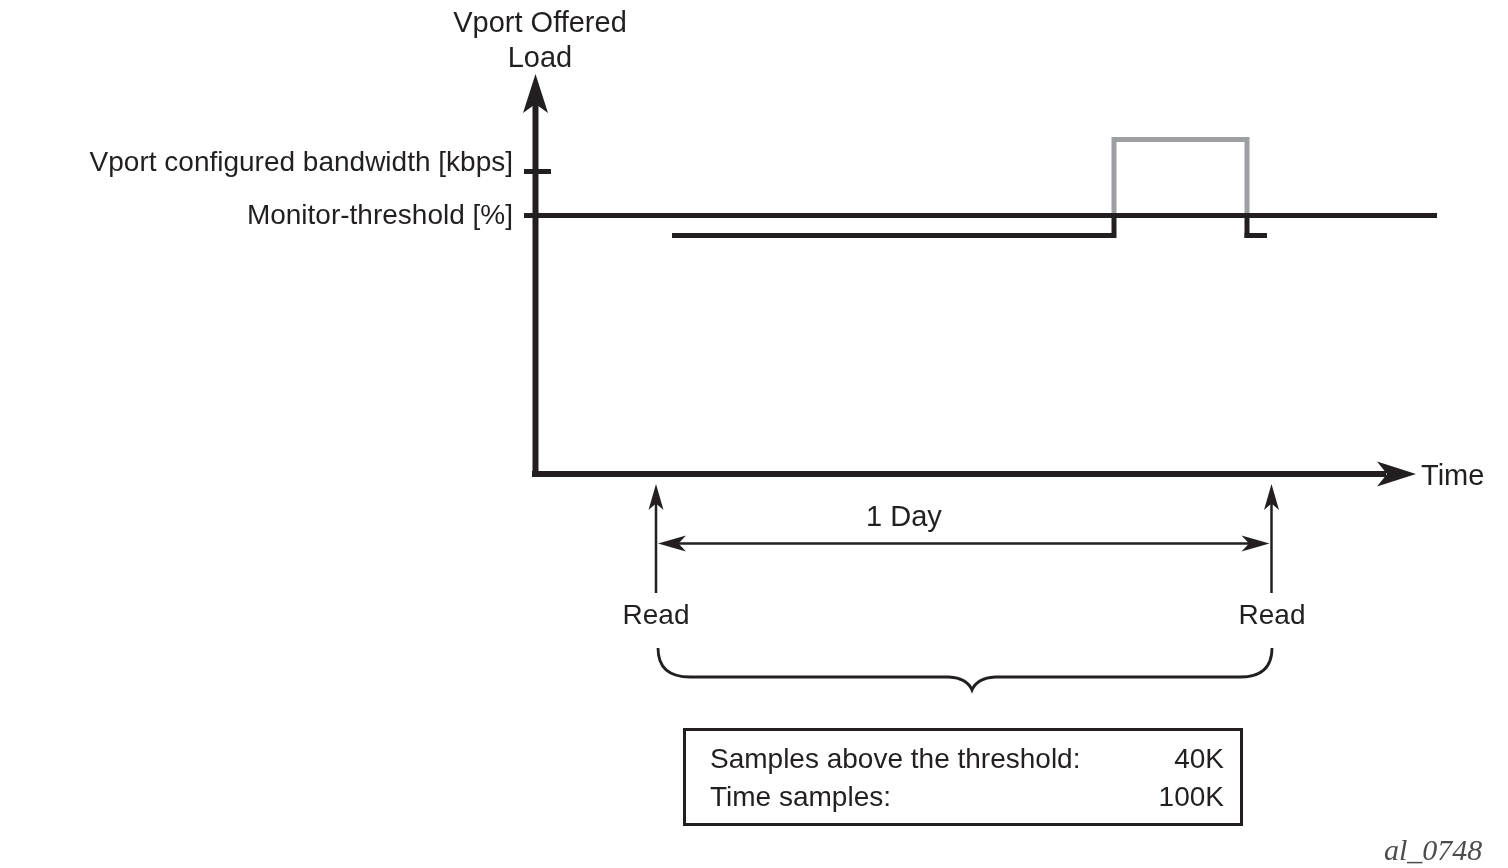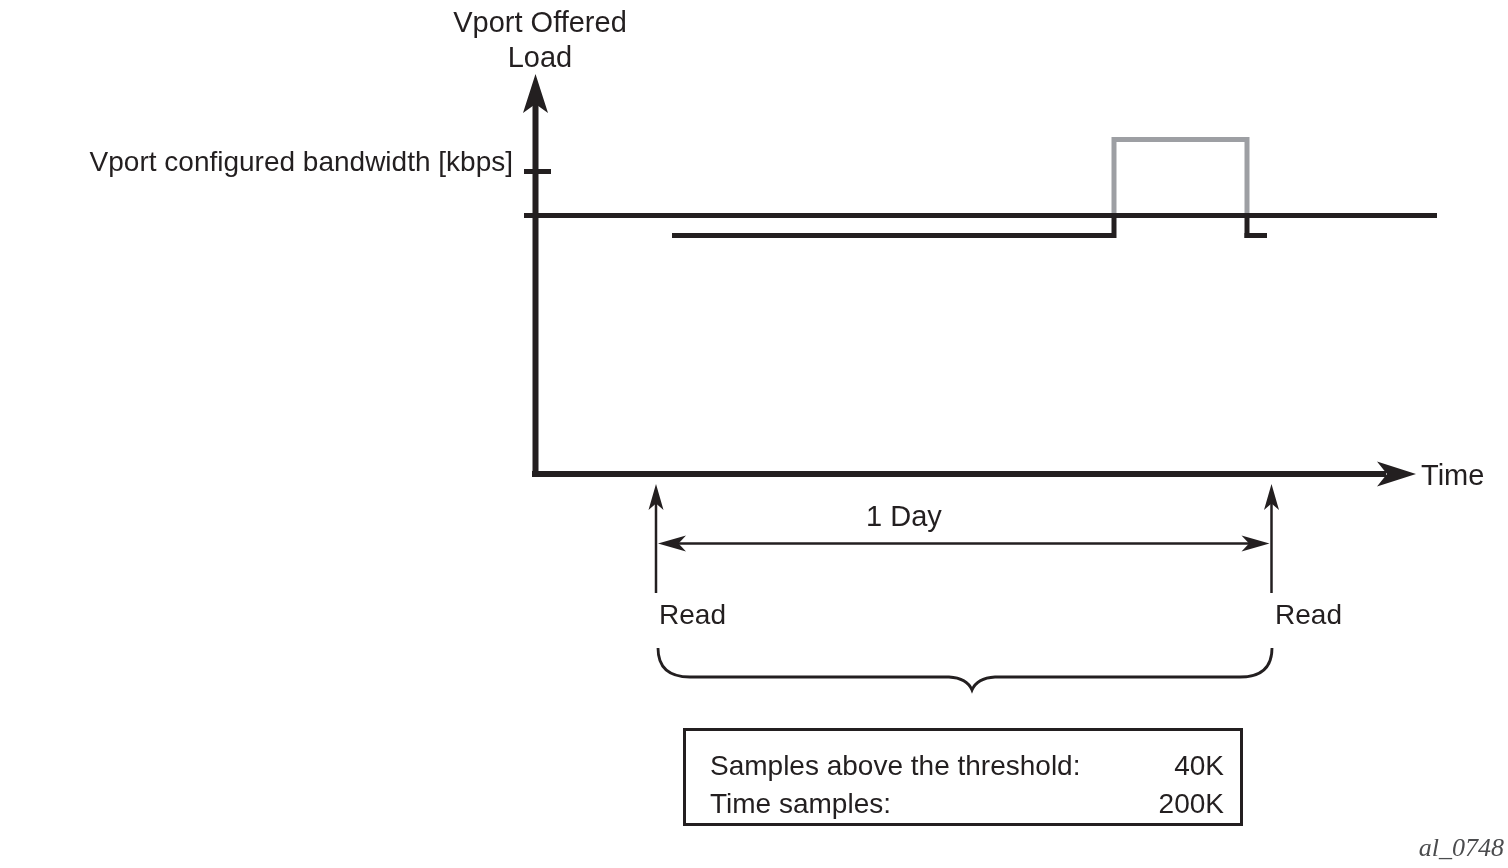--- a/index.html
+++ b/index.html
@@ -17,38 +17,38 @@
   .axis-title {
     left: 400px; top: 5px; width: 280px;
     text-align: center; font-size: 29px; line-height: 35px;
     white-space: pre-line;
   }
   .y-label { left: 0; width: 513px; text-align: right; }
   .y-label-bandwidth { top: 146px; }
   .y-label-threshold { top: 199px; }
   .time-label { left: 1421px; top: 459px; font-size: 29px; text-align: right; }
   .one-day-label { left: 866px; top: 500px; width: 200px; text-align: left; font-size: 29px; }
-  .read-label { top: 599px; width: 140px; text-align: right; }
+  .read-label { top: 599px; width: 140px; text-align: center; }
   .read-left  { left: 586px; }
   .read-right { left: 1202px; }
   .summary-box {
     position: absolute; left: 683px; top: 728px;
     width: 560px; height: 98px; box-sizing: border-box;
     border: 3px solid #231f20; background: #ffffff;
-    padding: 16px 16px 9px 24px;
+    padding: 9px 16px 9px 24px;
   }
   .summary-row {
     display: flex; justify-content: space-between;
     font-size: 28px; line-height: 38px; color: #231f20;
   }
   .figure-id {
     position: absolute; left: 1384px; top: 833px; width: 120px;
-    text-align: right;
+    text-align: left;
     font-family: "Liberation Serif", serif; font-style: italic;
-    font-size: 26px; color: #4b4c4e;
+    font-size: 30px; color: #4b4c4e;
   }
 </style>
 </head>
 <body>
 
 <div id="canvas">
 
   <svg id="diagram-svg" width="1508" height="868" viewBox="0 0 1508 868">
 
     <line x1="535.5" y1="100" x2="535.5" y2="477" stroke="#231f20" stroke-width="6"></line>
@@ -79,35 +79,36 @@
     <polygon points="1269.5,543.5 1241.5,535.5 1249,543.5 1241.5,551.5" fill="#231f20"></polygon>
 
     <path d="M658,648 Q658,677 690,677 L949,677 Q967,678 972,690 Q977,678 995,677 L1240,677 Q1272,677 1272,648" fill="none" stroke="#231f20" stroke-width="2.8"></path>
   </svg>
 
   <div class="lbl axis-title">Vport Offered
 Load</div>
 
   <div class="lbl y-label y-label-bandwidth">Vport configured bandwidth [kbps]</div>
 
+  <div class="lbl y-label y-label-threshold">Monitor-threshold [%]</div>
 
   <div class="lbl time-label">Time</div>
 
   <div class="lbl one-day-label">1 Day</div>
 
   <div class="lbl read-label read-left">Read</div>
 
   <div class="lbl read-label read-right">Read</div>
 
   <div class="summary-box">
     <div class="summary-row">
       <span>Samples above the threshold:</span>
       <span>40K</span>
     </div>
     <div class="summary-row">
       <span>Time samples:</span>
-      <span>200K</span>
+      <span>100K</span>
     </div>
   </div>
 
   <div class="figure-id">al_0748</div>
 
 </div>
 
 </body></html>

